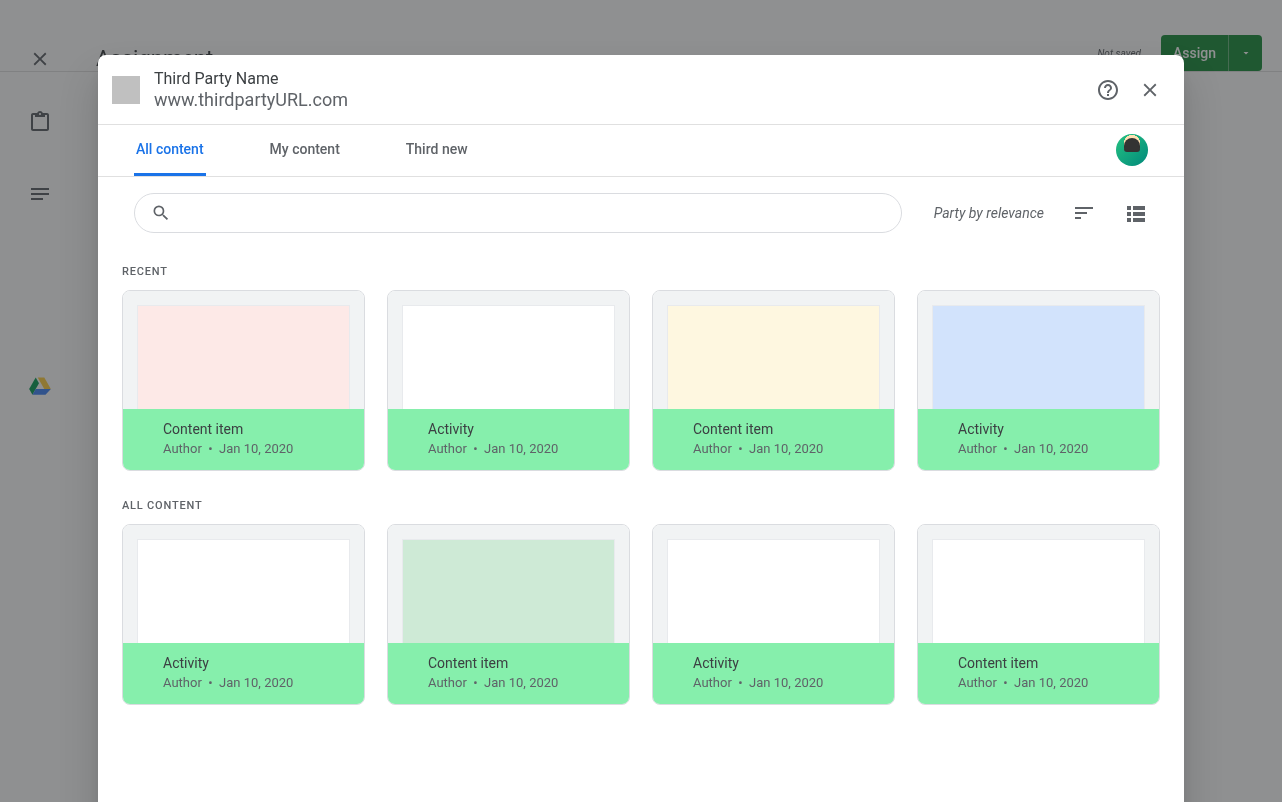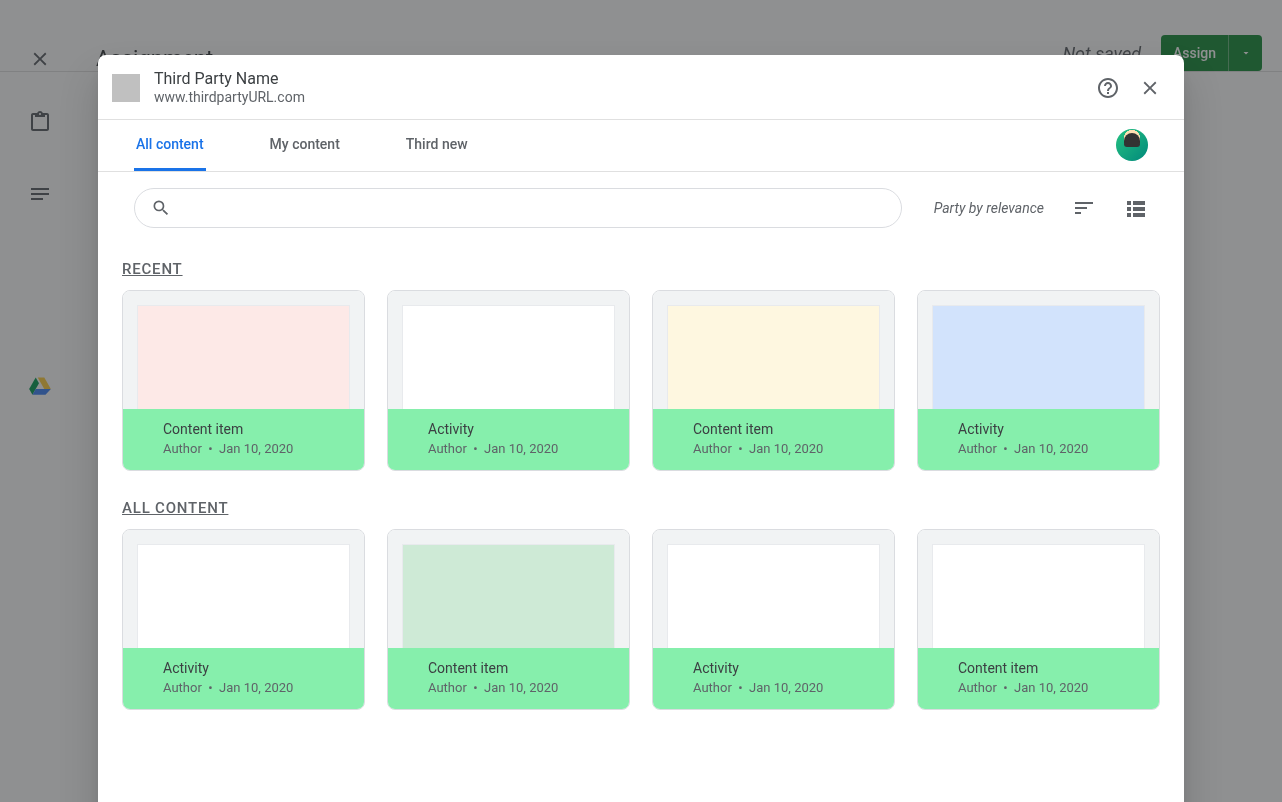--- a/index.html
+++ b/index.html
@@ -4,55 +4,55 @@
 <style>
   * { box-sizing: border-box; margin: 0; padding: 0; font-family: Roboto, Arial, sans-serif; }
   body { width: 1282px; height: 802px; overflow: hidden; background: #fff; position: relative; }
   
   
   .app-bg { position: absolute; inset: 0; background: #fff; }
   .topbar { height: 72px; display: flex; align-items: flex-end; padding: 0 20px 0 28px; border-bottom: 1px solid #e0e0e0; gap: 20px; }
   .close-x { width: 24px; height: 24px; display:flex; align-items:center; justify-content:center; color:#5f6368; margin-right: 24px; }
   .topbar-title { font-size: 22px; color: #3c4043; flex: 0 0 auto; }
   .topbar-right { margin-left: auto; display: flex; align-items: center; gap: 20px; }
-  .not-saved { font-style: italic; font-size: 18px; color: #5f6368; }
+  .not-saved { font-style: italic; font-size: 10px; color: #5f6368; }
   .assign-group { display: flex; }
   .assign-btn { background: #1e8e3e; color: #fff; border: none; font-size: 14px; font-weight: 500; padding: 10px 12px; border-radius: 4px 0 0 4px; }
   .assign-drop { background: #1e8e3e; border-left: 1px solid rgba(255,255,255,.35); width: 34px; display:flex; align-items:center; justify-content:center; border-radius: 0 4px 4px 0; }
   .side-icons { position:absolute; left:28px; top:110px; display:flex; flex-direction:column; gap:48px; align-items:center; }
   .side-icons svg, .drive-ic { width:24px; height:24px; color:#5f6368; }
 
   
   .scrim { position:absolute; inset:0; background: rgba(32,33,36,.5); }
 
   
   .modal { position:absolute; left:98px; top:55px; width:1086px; height:774px; background:#fff; border-radius:8px; box-shadow: 0 11px 15px -7px rgba(0,0,0,.2), 0 24px 38px 3px rgba(0,0,0,.14); display:flex; flex-direction:column; overflow:hidden; }
   .m-header { display:flex; align-items:center; padding: 14px 22px 12px 14px; border-bottom:1px solid #e0e0e0; }
   .logo-sq { width:28px; height:28px; background:#c0c0c0; margin-right:14px; }
   .tp-name { font-size:16px; color:#3c4043; line-height:1.25; }
-  .tp-url { font-size:14px; color:#5f6368; line-height:1.25; }
+  .tp-url { font-size:18px; color:#5f6368; line-height:1.25; }
   .m-header .sp { flex:1; }
   .hicon { width:24px; height:24px; color:#5f6368; display:flex; align-items:center; justify-content:center; margin-left:18px; }
 
   .tabrow { display:flex; align-items:center; padding: 0 36px; height:52px; border-bottom:1px solid #e0e0e0; }
   .tab { font-size:14px; color:#5f6368; font-weight:500; padding: 0 2px; height:100%; display:flex; align-items:center; margin-right:62px; border-bottom:3px solid transparent; cursor:pointer; }
   .tab.active { color:#1a73e8; border-bottom-color:#1a73e8; }
   .avatar { margin-left:auto; width:32px; height:32px; border-radius:50%; background: radial-gradient(circle at 50% 28%, #ffe0b2 0 28%, transparent 29%), linear-gradient(135deg,#26c281,#00897b); position:relative; overflow:hidden; }
   .avatar::before{content:""; position:absolute; left:8px; top:4px; width:16px; height:10px; border-radius:8px 8px 0 0; background:#333;}
   .avatar::after{content:""; position:absolute; left:8px; top:12px; width:16px; height:6px; background:#333; border-radius:3px;}
 
   .toolbar { display:flex; align-items:center; padding: 16px 36px 0 36px; gap:28px; }
   .search { flex:0 0 768px; height:40px; border:1px solid #dadce0; border-radius:22px; display:flex; align-items:center; padding: 0 16px; color:#5f6368; }
   .search svg { width:20px; height:20px; }
   .search input { border:none; outline:none; font-size:14px; margin-left:12px; flex:1; background:transparent; }
   .sortlabel { font-size:14px; font-style:italic; color:#5f6368; margin-left:auto; }
   .ticon { width:24px; height:24px; color:#5f6368; display:flex; align-items:center; justify-content:center; }
 
   .content { padding: 20px 24px 24px 24px; overflow:auto; }
-  .sec-label { font-size:15px; letter-spacing:.8px; font-weight:500; color:#5f6368; margin: 12px 0 12px 0; text-decoration: underline; }
+  .sec-label { font-size:11px; letter-spacing:.8px; font-weight:500; color:#5f6368; margin: 12px 0 12px 0; }
   .grid { display:grid; grid-template-columns: repeat(4, 1fr); gap:22px; margin-bottom:28px;}
   .card { border:1px solid #dadce0; border-radius:8px; overflow:hidden; background:#fff; cursor:pointer; }
   .thumb-wrap { background:#f1f3f4; padding:14px 14px 0 14px; height:118px;  }
   .thumb { width:100%; height:100%; border:1px solid #e8eaed; border-bottom:none; }
   .meta { padding:12px 40px 14px 40px; background:#86efac; }
   .card-title { font-size:14px; color:#3c4043; margin-bottom:4px; }
   .card-sub { font-size:13px; color:#5f6368; }
 
   .c-pink{background:#fde9e7;} .c-white{background:#fff;} .c-yellow{background:#fef7e0;} .c-blue{background:#d2e3fc;} .c-green{background:#ceead6;}
 </style>

